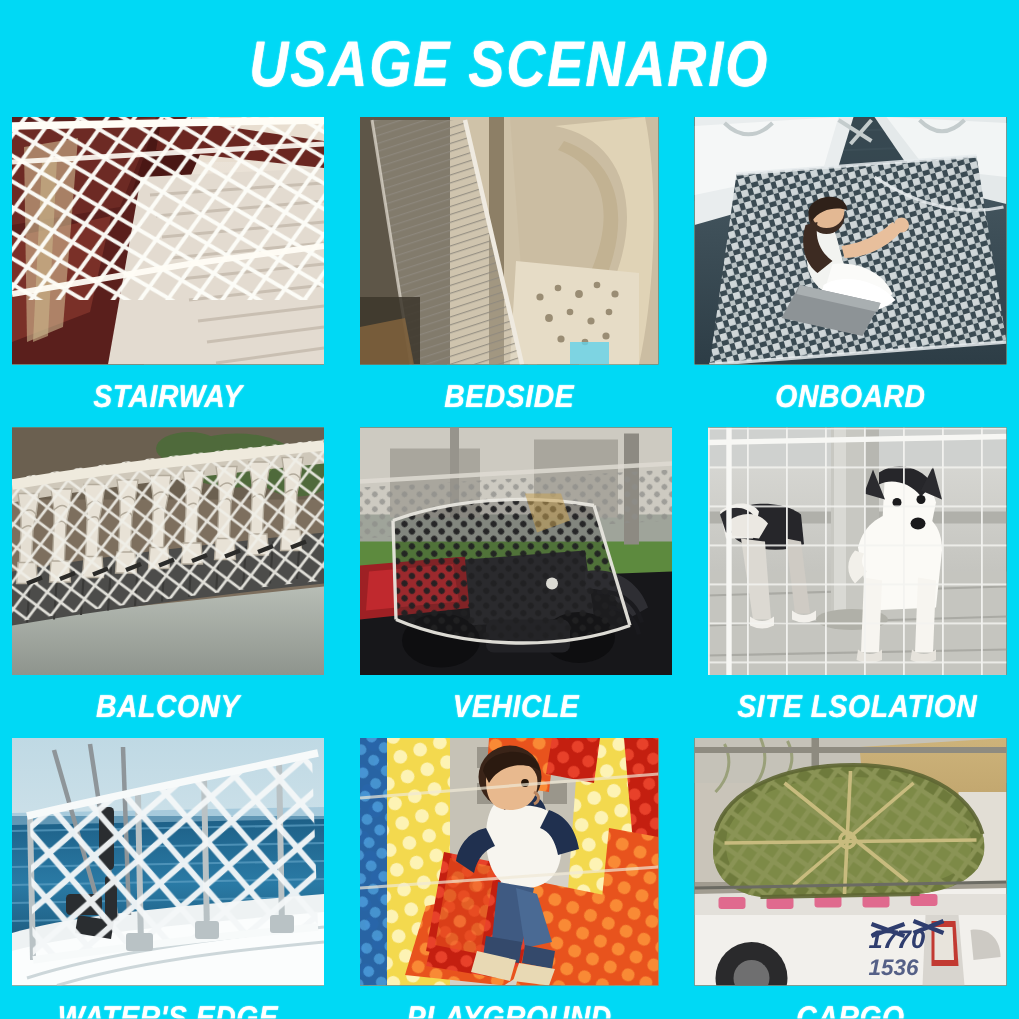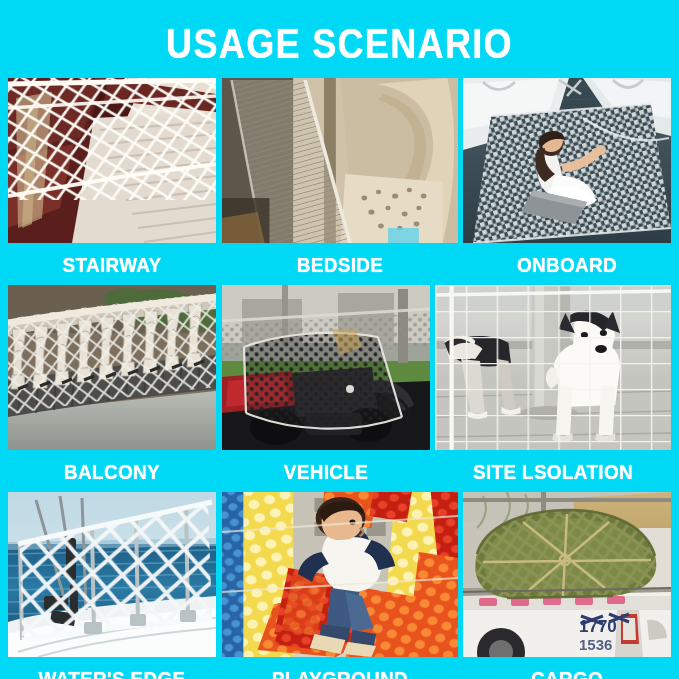--- a/index.html
+++ b/index.html
@@ -3,21 +3,21 @@
 <meta charset="utf-8">
 <style>
   * { margin:0; padding:0; box-sizing:border-box; }
   html,body { width:679px; height:679px; }
   body {
     background:#00d9f5;
     font-family:"Liberation Sans", sans-serif;
     overflow:hidden;
     position:relative;
   }
-  .page { width:679px; height:679px; position:relative; background:#00d9f5; }
+  .page { width:679px; height:679px; position:relative; background:#00d9f5;font-style:italic; }
 
   .title {
     text-align:center;
     color:#ffffff;
     font-family:"Liberation Sans", sans-serif;
     font-weight:bold;
     font-size:43px;
     letter-spacing:1.5px;
     line-height:1;
     padding-top:22px;
@@ -27,21 +27,21 @@
     text-shadow:0 0 1px #fff;
   }
 
   .grid {
     position:absolute;
     top:78px; left:8px;
     width:663px;
   }
   .row { display:flex; justify-content:space-between; margin-bottom:0px; }
   .cell { width:208px; }
-  .cell.mid { width:236px; }
+  .cell.mid { width:199px; }
   .photo {
     width:100%;
     height:165px;
     overflow:hidden;
     position:relative;
     background:#c2410c;
   }
   .photo svg { display:block; width:100%; height:100%; }
   .caption {
     text-align:center;

